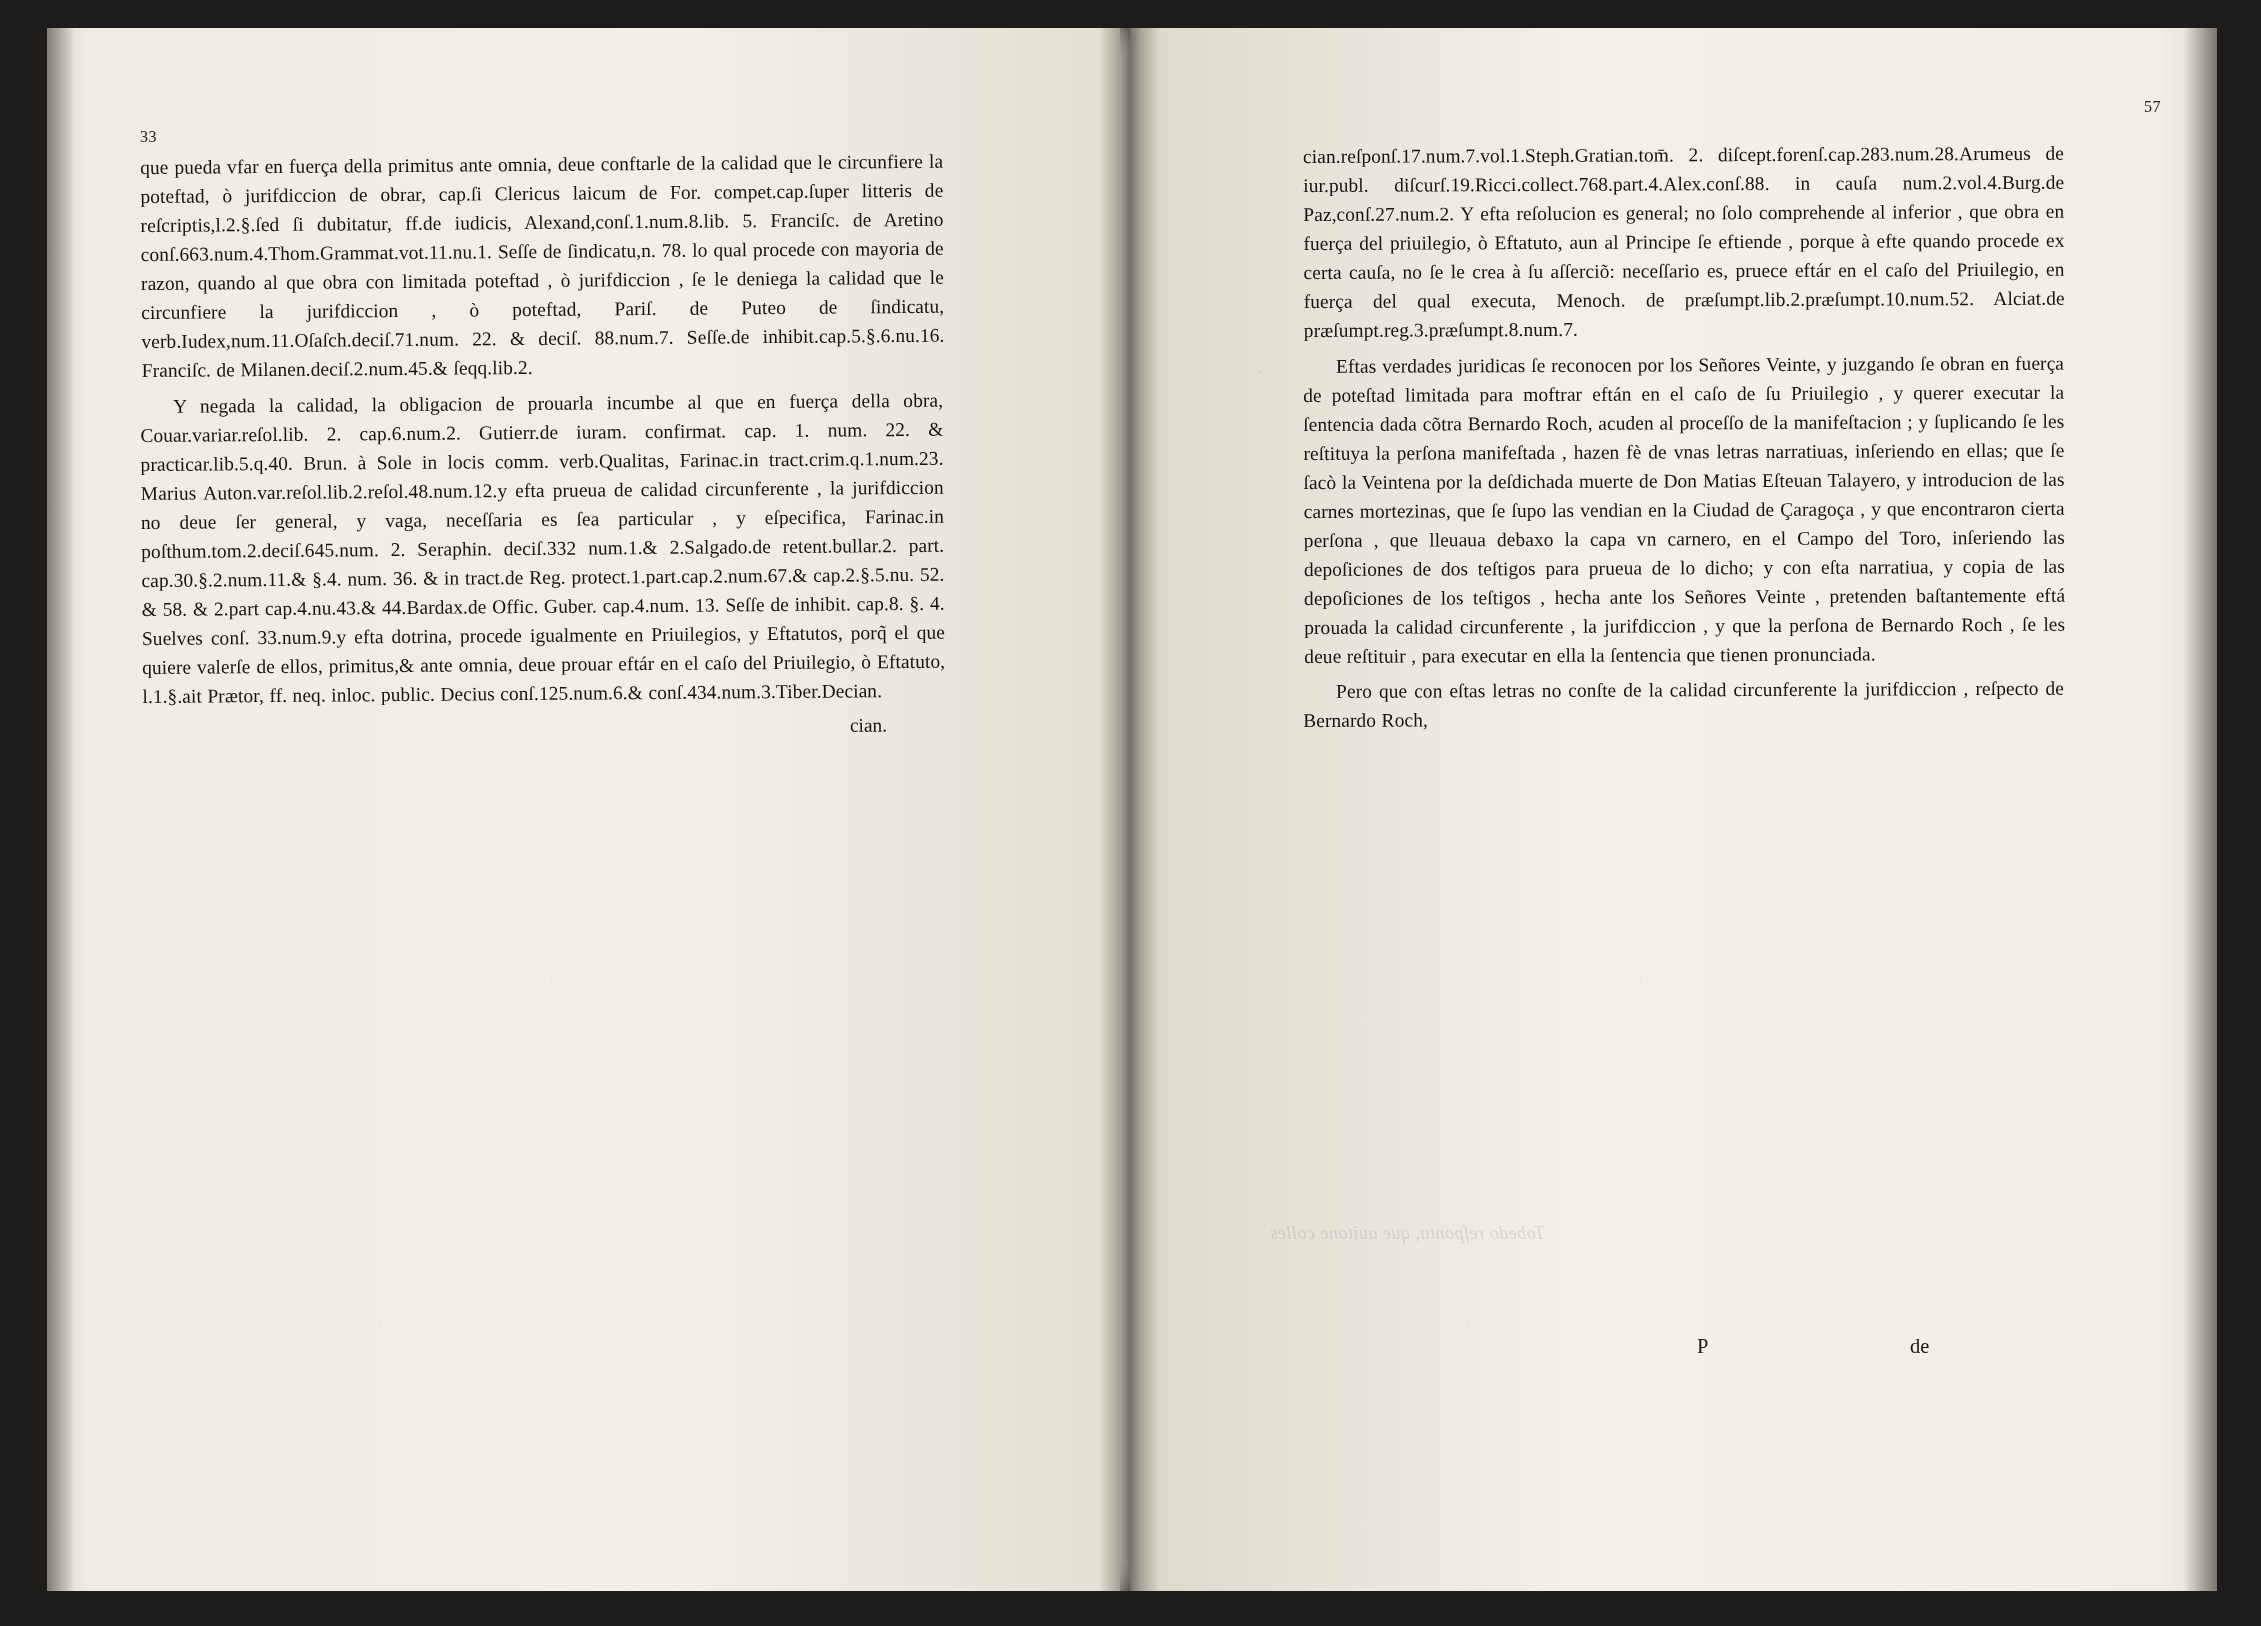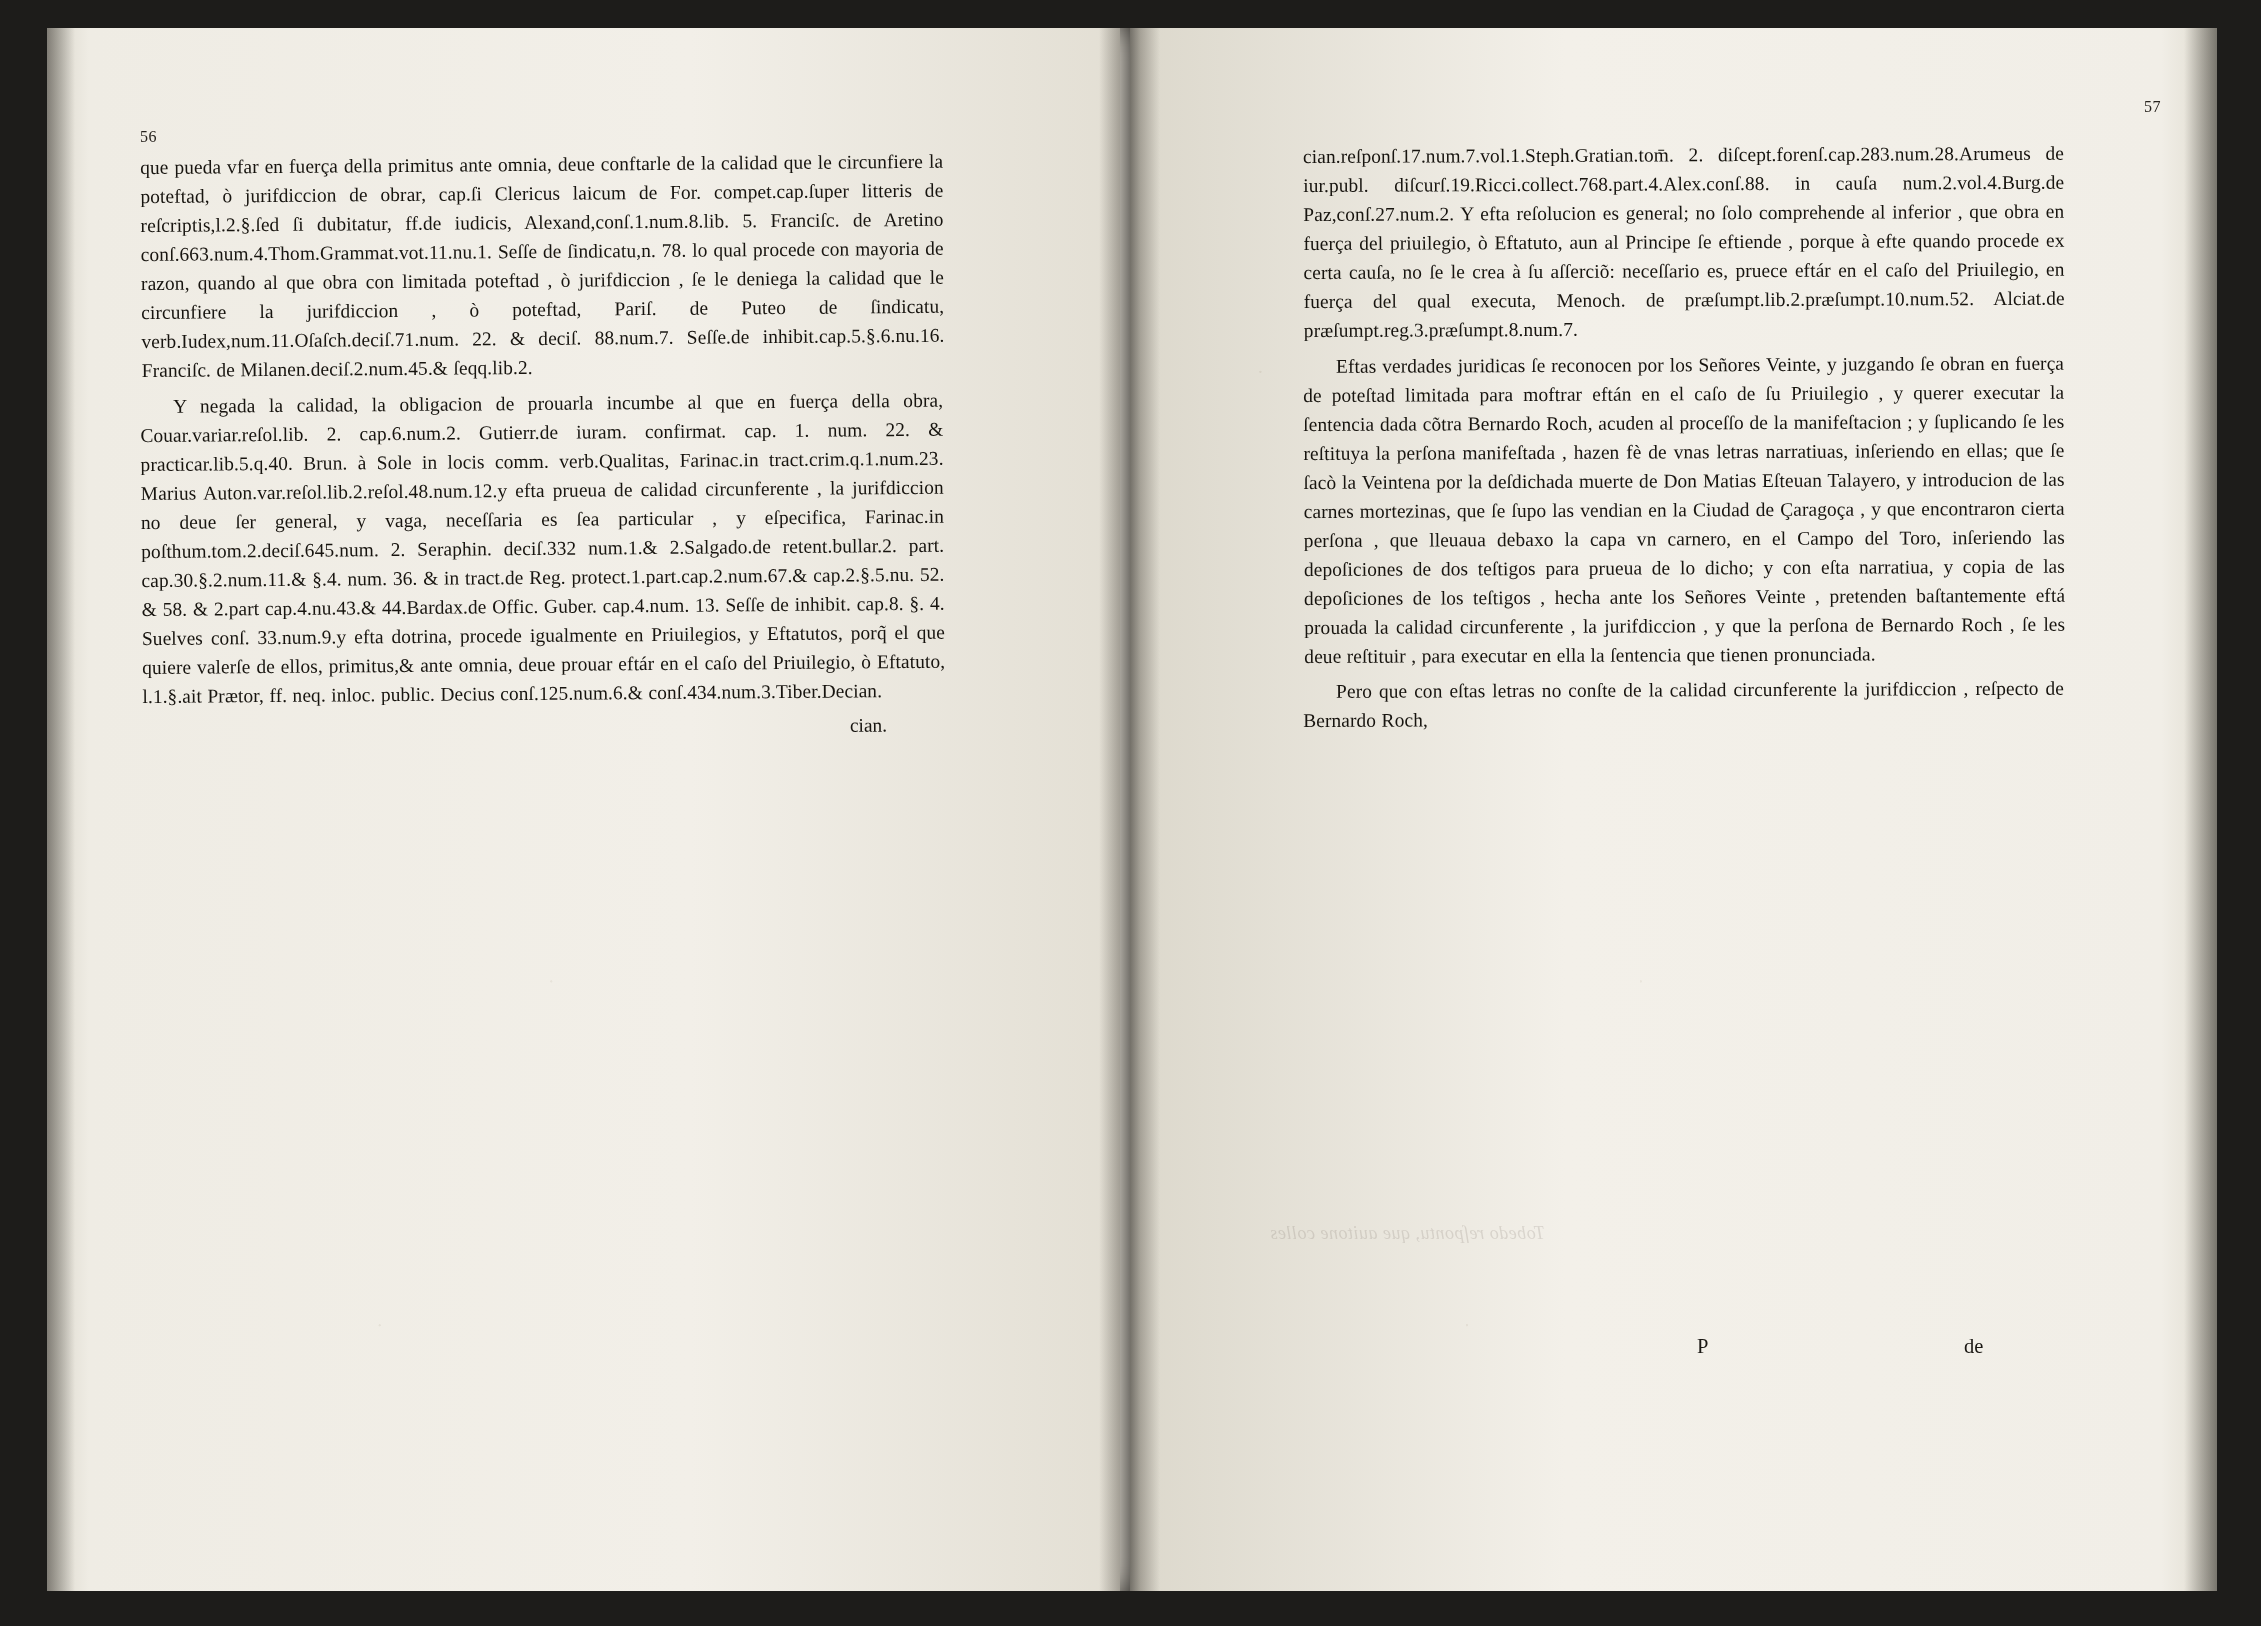--- a/index.html
+++ b/index.html
@@ -133,21 +133,21 @@
 </style>
 </head>
 <body>
 
 <div class="scan">
   <div class="spread">
 
     <div class="page left">
       <div class="speckle"></div>
 
-      <div class="folio" style="left:93px; top:100px;">56</div>
+      <div class="folio" style="left:93px; top:100px;">33</div>
 
       <div class="textblock" style="left:93px; top:125px; width:803px;">
         <p class="para">que pueda vfar en fuerça della primitus ante omnia, deue conftarle de la calidad que le circunfiere la poteftad, ò jurifdiccion de obrar, cap.ſi Clericus laicum de For. compet.cap.ſuper litteris de reſcriptis,l.2.§.ſed ſi dubitatur, ff.de iudicis, Alexand,conſ.1.num.8.lib. 5. Franciſc. de Aretino conſ.663.num.4.Thom.Grammat.vot.11.nu.1. Seſſe de ſindicatu,n. 78. lo qual procede con mayoria de razon, quando al que obra con limitada poteftad , ò jurifdiccion , ſe le deniega la calidad que le circunfiere la jurifdiccion , ò poteftad, Pariſ. de Puteo de ſindicatu, verb.Iudex,num.11.Oſaſch.deciſ.71.num. 22. &amp; deciſ. 88.num.7. Seſſe.de inhibit.cap.5.§.6.nu.16. Franciſc. de Milanen.deciſ.2.num.45.&amp; ſeqq.lib.2.</p>
         <p class="para indent">Y negada la calidad, la obligacion de prouarla incumbe al que en fuerça della obra, Couar.variar.reſol.lib. 2. cap.6.num.2. Gutierr.de iuram. confirmat. cap. 1. num. 22. &amp; practicar.lib.5.q.40. Brun. à Sole in locis comm. verb.Qualitas, Farinac.in tract.crim.q.1.num.23. Marius Auton.var.reſol.lib.2.reſol.48.num.12.y efta prueua de calidad circunferente , la jurifdiccion no deue ſer general, y vaga, neceſſaria es ſea particular , y eſpecifica, Farinac.in poſthum.tom.2.deciſ.645.num. 2. Seraphin. deciſ.332 num.1.&amp; 2.Salgado.de retent.bullar.2. part. cap.30.§.2.num.11.&amp; §.4. num. 36. &amp; in tract.de Reg. protect.1.part.cap.2.num.67.&amp; cap.2.§.5.nu. 52. &amp; 58. &amp; 2.part cap.4.nu.43.&amp; 44.Bardax.de Offic. Guber. cap.4.num. 13. Seſſe de inhibit. cap.8. §. 4. Suelves conſ. 33.num.9.y efta dotrina, procede igualmente en Priuilegios, y Eftatutos, porq̃ el que quiere valerſe de ellos, primitus,&amp; ante omnia, deue prouar eftár en el caſo del Priuilegio, ò Eftatuto, l.1.§.ait Prætor, ff. neq. inloc. public. Decius conſ.125.num.6.&amp; conſ.434.num.3.Tiber.Decian.</p>
         <div class="catchword right" style="margin-top:2.8px; padding-right:56px; transform:rotate(-0.4deg);">cian.</div>
       </div>
 
       <div class="edge-shadow-left"></div>
     </div>
 
@@ -156,21 +156,21 @@
 
       <div class="folio" style="right:56px; top:70px;text-align:right;">57</div>
 
       <div class="textblock" style="left:173px; top:114px; width:761px;font-family:Liberation Serif, serif;">
         <p class="para">cian.reſponſ.17.num.7.vol.1.Steph.Gratian.tom̄. 2. diſcept.forenſ.cap.283.num.28.Arumeus de iur.publ. diſcurſ.19.Ricci.collect.768.part.4.Alex.conſ.88. in cauſa num.2.vol.4.Burg.de Paz,conſ.27.num.2. Y efta reſolucion es general; no ſolo comprehende al inferior , que obra en fuerça del priuilegio, ò Eftatuto, aun al Principe ſe eftiende , porque à efte quando procede ex certa cauſa, no ſe le crea à ſu aſſerciõ: neceſſario es, pruece eftár en el caſo del Priuilegio, en fuerça del qual executa, Menoch. de præſumpt.lib.2.præſumpt.10.num.52. Alciat.de præſumpt.reg.3.præſumpt.8.num.7.</p>
         <p class="para indent">Eftas verdades juridicas ſe reconocen por los Señores Veinte, y juzgando ſe obran en fuerça de poteſtad limitada para moftrar eftán en el caſo de ſu Priuilegio , y querer executar la ſentencia dada cõtra Bernardo Roch, acuden al proceſſo de la manifeſtacion ; y ſuplicando ſe les reſtituya la perſona manifeſtada , hazen fè de vnas letras narratiuas, inſeriendo en ellas; que ſe ſacò la Veintena por la deſdichada muerte de Don Matias Eſteuan Talayero, y introducion de las carnes mortezinas, que ſe ſupo las vendian en la Ciudad de Çaragoça , y que encontraron cierta perſona , que lleuaua debaxo la capa vn carnero, en el Campo del Toro, inſeriendo las depoſiciones de dos teſtigos para prueua de lo dicho; y con eſta narratiua, y copia de las depoſiciones de los teſtigos , hecha ante los Señores Veinte , pretenden baſtantemente eftá prouada la calidad circunferente , la jurifdiccion , y que la perſona de Bernardo Roch , ſe les deue reſtituir , para executar en ella la ſentencia que tienen pronunciada.</p>
         <p class="para indent">Pero que con eſtas letras no conſte de la calidad circunferente la jurifdiccion , reſpecto de Bernardo Roch,</p>
       </div>
 
       <div class="sig" style="left:567px; top:1307px;">P</div>
-      <div class="sig" style="left:834px; top:1307px;text-align:right;">de</div>
+      <div class="sig" style="left:780px; top:1307px;text-align:right;">de</div>
 
       <div class="bleed" style="left:140px; top:1195px; width:700px;">Tobedo reſpontu, que auitone colles</div>
 
       <div class="edge-shadow-right"></div>
     </div>
 
     <div class="gutter"></div>
   </div>
 </div>
 

